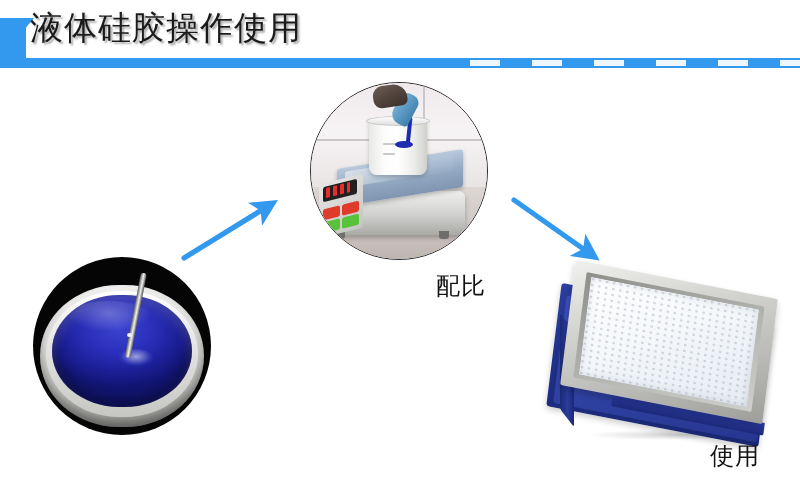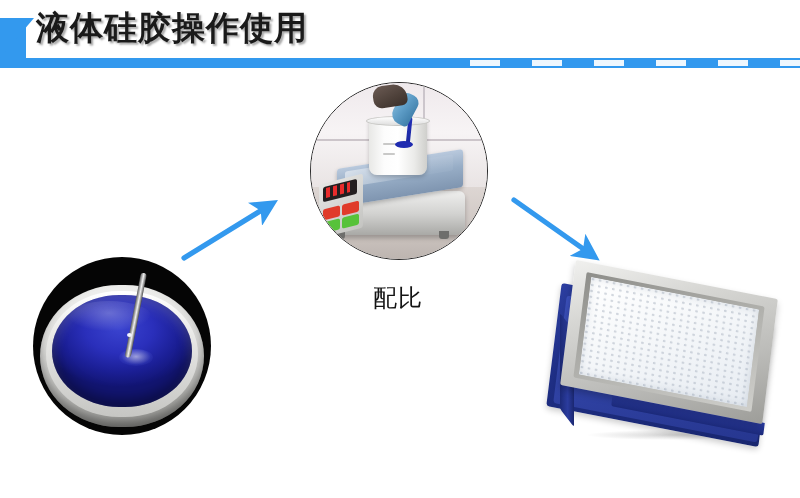--- a/index.html
+++ b/index.html
@@ -31,26 +31,25 @@
   #header-accent-body {
     position: absolute;
     left: 0; top: 18px;
     width: 26px; height: 40px;
     background: #3399ee;
   }
   #page-title {
     position: absolute;
     left: 30px; top: 6px;
     font-size: 33px;
-    font-weight: bold;
+    font-weight: normal;
     color: #1a1a1a;
     letter-spacing: 1px;
     text-shadow: 2px 2px 2px rgba(140,140,140,0.75);
     white-space: nowrap;
-    margin-left: 6px;
   }
   #header-rule {
     position: absolute;
     left: 0; top: 58px;
     width: 800px; height: 10px;
     background: #3399ee;
   }
   #header-rule-dashes {
     position: absolute;
     left: 470px; top: 60px;
@@ -69,23 +68,22 @@
     position: absolute;
     left: 0; top: 70px;
     width: 800px; height: 428px;
   }
 
   .step-label {
     position: absolute;
     font-size: 24px;
     color: #141414;
     white-space: nowrap;
-    text-align: center;
+    text-align: right;
     letter-spacing: 1px;
-    margin-top: 12px;
   }
 
   
   .photo-circle {
     position: absolute;
     border-radius: 50%;
     overflow: hidden;
   }
 
   
@@ -467,14 +465,15 @@
   <div id="photo-hepa-filter">
     <div class="filter-shadow"></div>
     <div class="filter-gel-base"></div>
     <div class="filter-gel-edge"></div>
     <div class="filter-side-left"></div>
     <div class="filter-side-bottom"></div>
     <div class="filter-frame"></div>
     <div class="filter-frame-inner-shadow"></div>
     <div class="filter-media"></div>
   </div>
+  <div class="step-label" style="left:585px; top:370px; width:175px;">使用</div>
 
 </div>
 
 </body></html>

